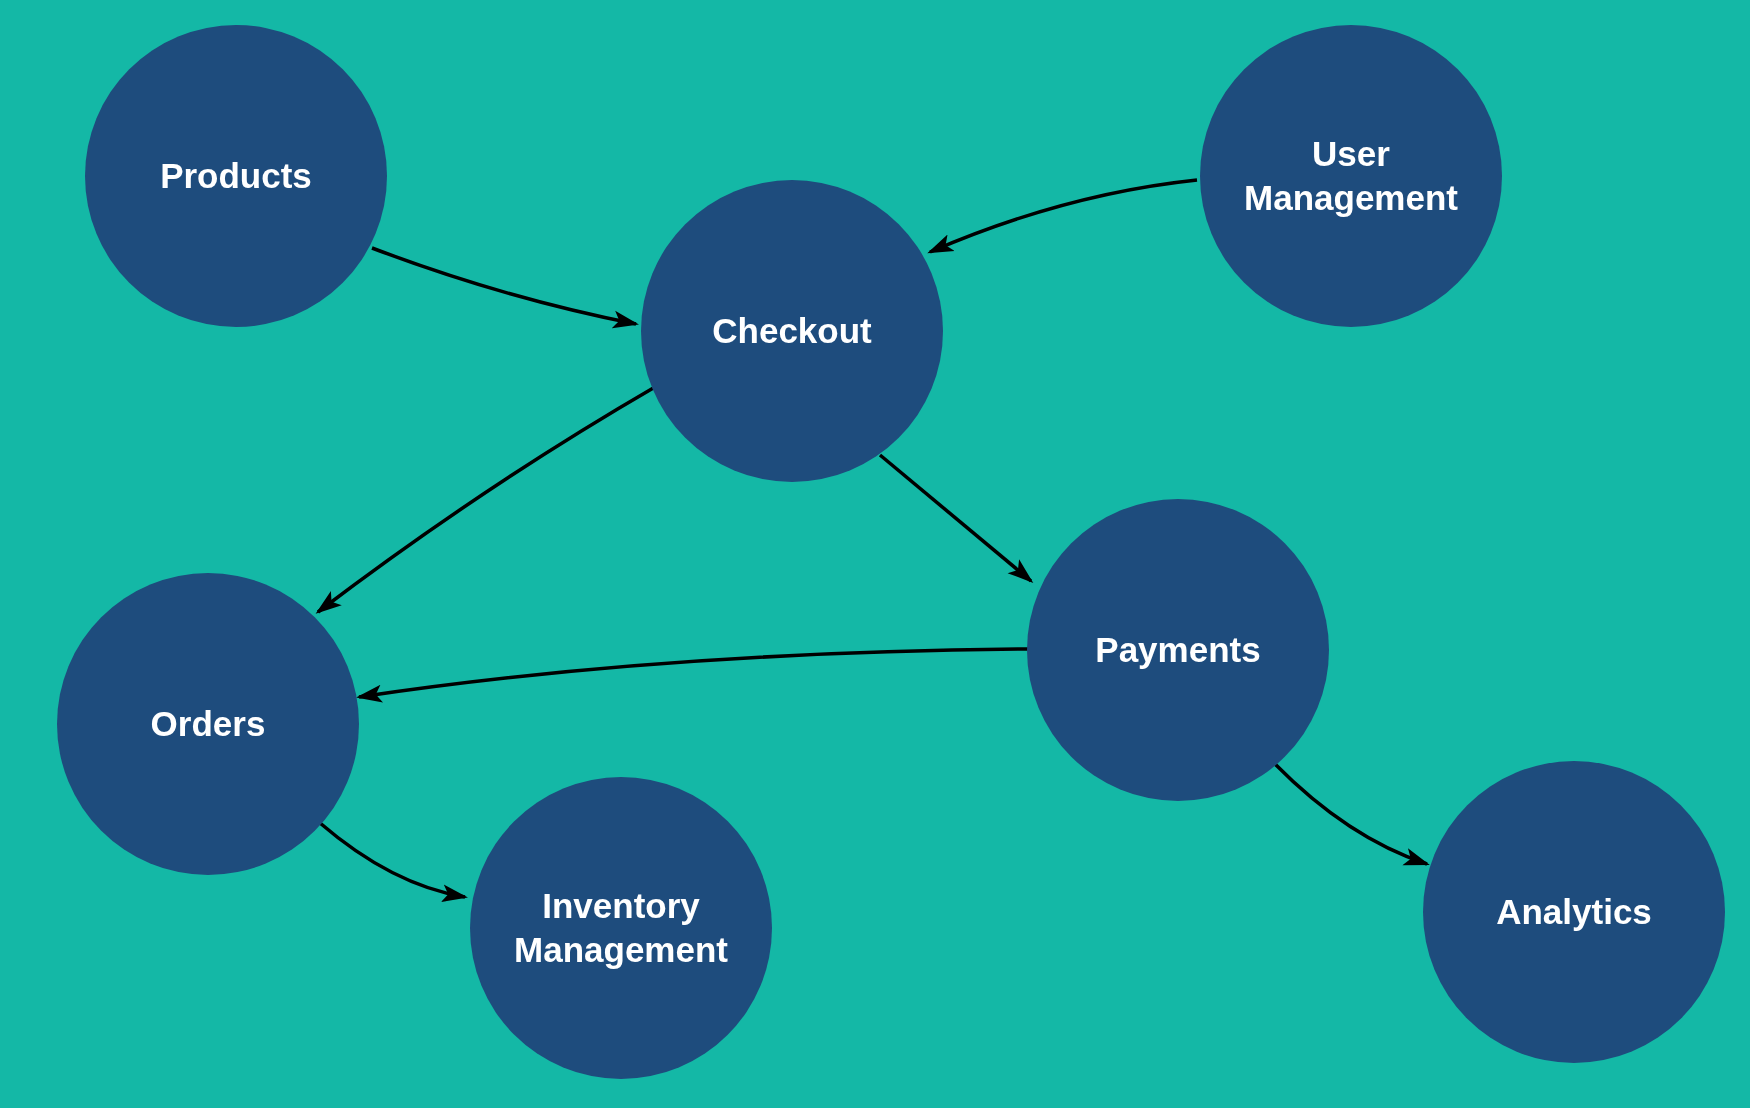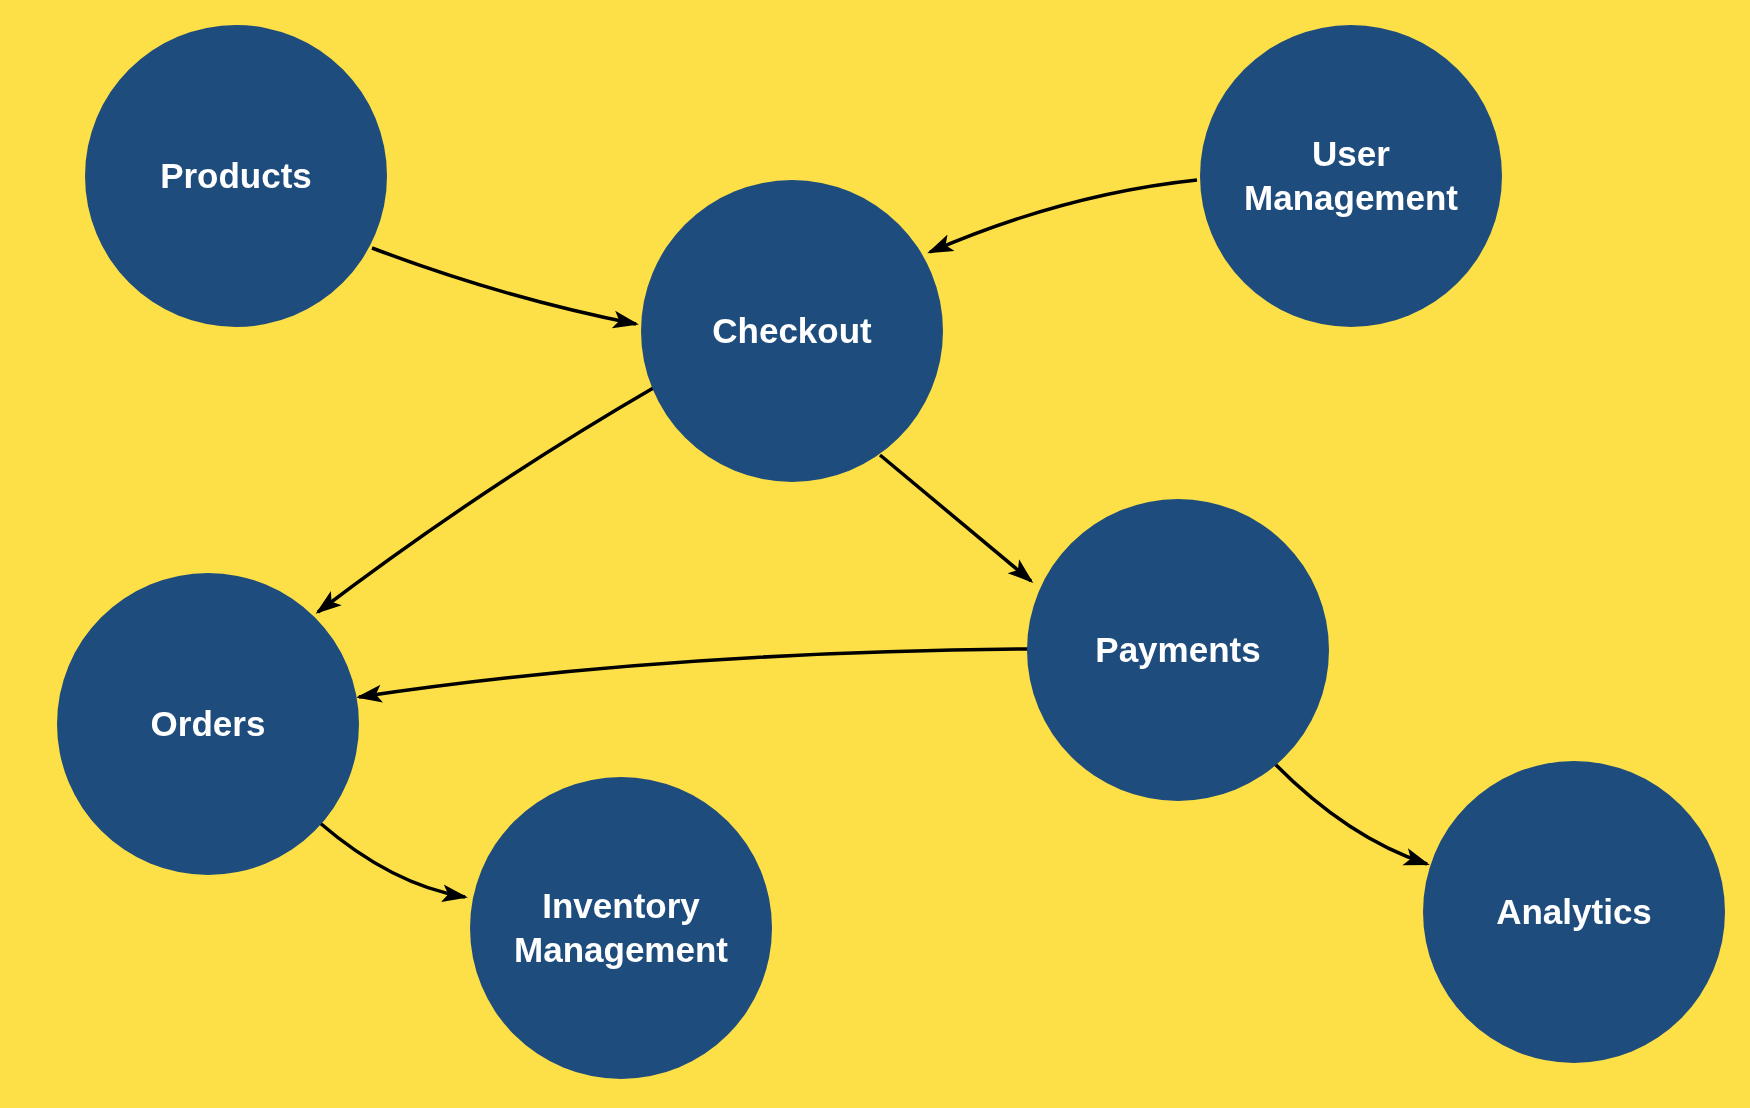--- a/index.html
+++ b/index.html
@@ -25,21 +25,21 @@
   .node-label {
     font-family: "Liberation Sans", sans-serif;
     font-weight: bold;
     font-size: 35px;
     text-anchor: middle;
   }
 </style>
 </head>
 <body>
 
-<div id="canvas-wrap" style="background: #fde047;">
+<div id="canvas-wrap" style="background: #14b8a6;">
   <svg id="graph-svg" width="1750" height="1108" viewBox="0 0 1750 1108" xmlns="http://www.w3.org/2000/svg">
     <defs>
       <marker id="arrowhead" markerUnits="userSpaceOnUse" markerWidth="26" markerHeight="20" refX="23" refY="10" orient="auto">
         <path d="M 0 1 L 26 10 L 0 19 L 6 10 Z" fill="#000000"></path>
       </marker>
     </defs>
     <g id="edges-layer">
         <path class="edge-path" d="M 372 248 Q 504 298 636 324" stroke="#000000" marker-end="url(#arrowhead)"></path>
         <path class="edge-path" d="M 1197 180 Q 1064 194 930 252" stroke="#000000" marker-end="url(#arrowhead)"></path>
         <path class="edge-path" d="M 655 387 Q 484 486 318 612" stroke="#000000" marker-end="url(#arrowhead)"></path>

